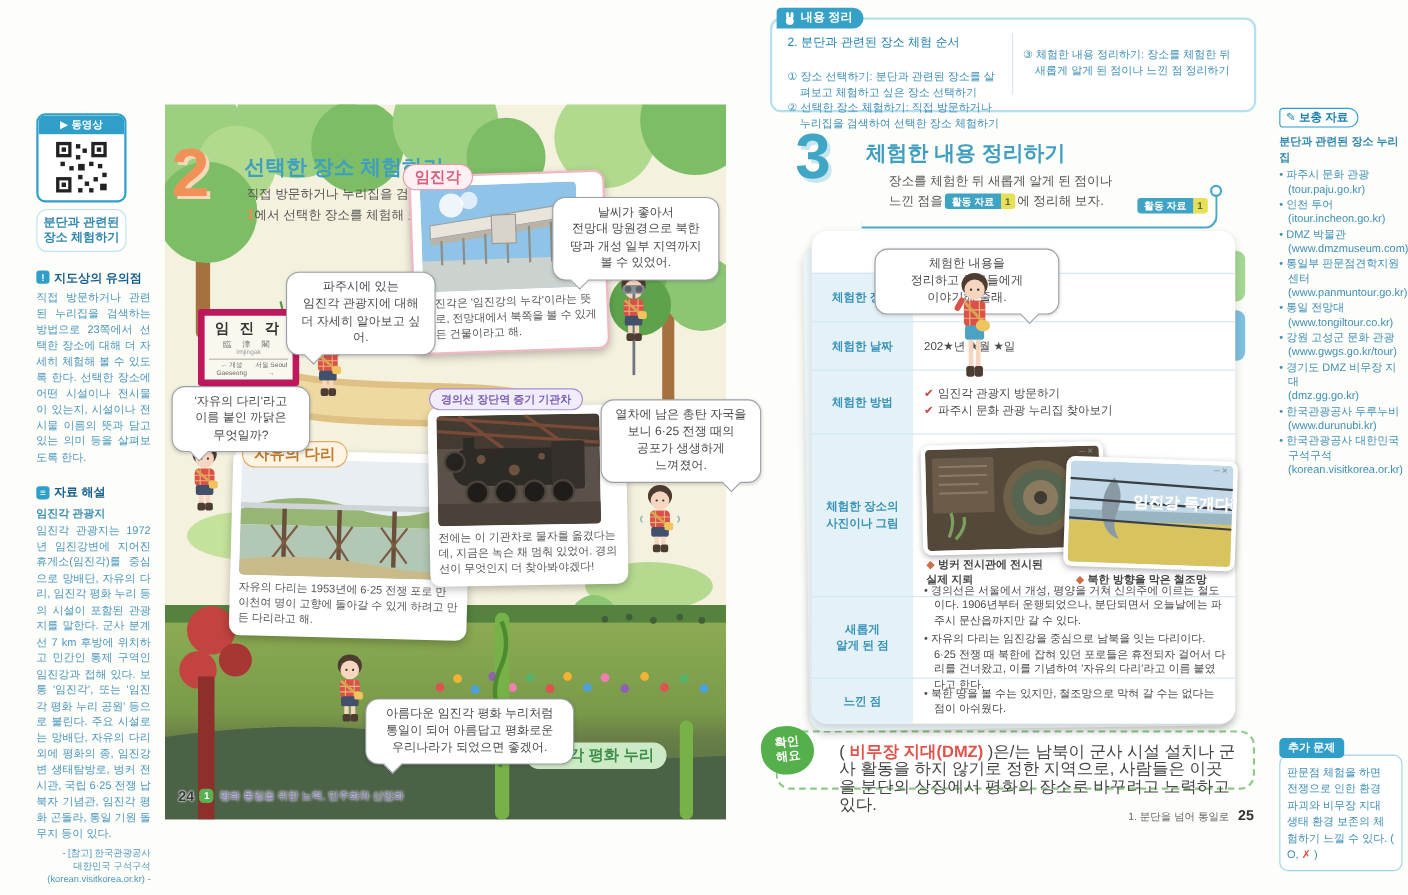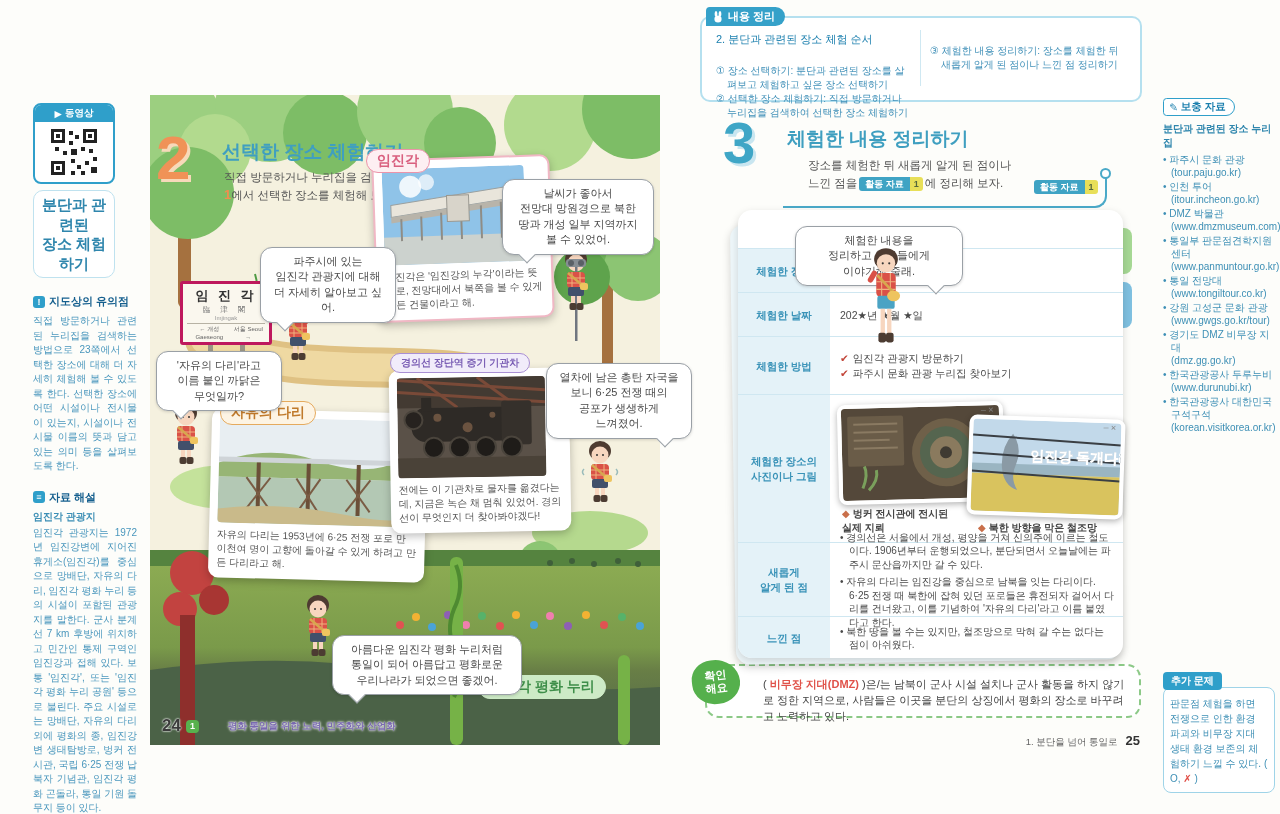--- a/index.html
+++ b/index.html
@@ -9,21 +9,21 @@
   .sumbadge{position:absolute;left:706px;top:7px;height:19px;padding:0 10px 0 6px;background:#35a1c9;color:#fff;font-size:11px;font-weight:bold;line-height:19px;border-radius:4px 10px 10px 0;display:flex;align-items:center;gap:4px;z-index:3;}
   .sumcol{position:absolute;font-size:10px;line-height:14px;color:#4090b8;}
   .sumcol .hd{font-weight:normal;color:#1b7fae;font-size:11px;margin-bottom:18px;}
   .sumcol .it{padding-left:11px;text-indent:-11px;}
   .sumdiv{position:absolute;left:920px;top:30px;height:56px;width:1px;background:#cfe8f2;}
   
   .lsb{position:absolute;left:33px;top:103px;width:104px;font-size:10px;color:#4a97bd;}
   .vbox{width:78px;border:2px solid #2f9fca;border-radius:8px;overflow:hidden;background:#fff;}
   .vhead{background:#2f9fca;color:#fff;font-size:9.5px;font-weight:bold;text-align:center;padding:2px 0;display:flex;justify-content:center;gap:3px;align-items:center;}
   .vqr{display:block;margin:5px auto;}
-  .vcap{width:74px;margin-top:6px;border:1.5px solid #bfe2ef;border-radius:10px;background:#fff;padding:4px 3px;font-size:15px;font-weight:bold;color:#2f86ad;text-align:center;white-space:pre-line;line-height:1.3;}
+  .vcap{width:74px;margin-top:6px;border:1.5px solid #bfe2ef;border-radius:10px;background:#fff;padding:4px 3px;font-size:11px;font-weight:bold;color:#2f86ad;text-align:center;white-space:pre-line;line-height:1.3;}
   .sbt{display:flex;align-items:center;gap:4px;font-size:11px;font-weight:bold;color:#155f8e;margin:16px 0 5px 0;}
   .sbt .wic{width:12px;height:12px;border-radius:3px;background:#2f9fca;color:#fff;font-size:9px;font-weight:bold;text-align:center;line-height:12px;flex:0 0 auto;}
   .sbody{font-size:10px;line-height:14.5px;color:#4a97bd;text-align:justify;}
   .ssub{font-size:10px;font-weight:bold;color:#3d8fb5;margin-bottom:2px;}
   .ssrc{font-size:8.5px;line-height:12px;color:#4a97bd;text-align:right;margin-top:3px;white-space:pre-line;}
   .rsb{position:absolute;left:1163px;top:98px;width:112px;font-size:10px;color:#3d8fb5;}
   .rsbt{display:inline-flex;align-items:center;gap:3px;border:1.5px solid #2f9fca;border-radius:4px 10px 10px 4px;padding:1px 8px 1px 5px;font-size:10.5px;font-weight:bold;color:#1b7fae;background:#fff;margin-bottom:6px;}
   .rsb .hd{font-weight:bold;margin-bottom:3px;color:#2f86ad;}
   .link{padding-left:8px;text-indent:-8px;line-height:13px;}
   .url{padding-left:8px;line-height:13px;margin-bottom:1px;}
@@ -43,31 +43,31 @@
   .pill.orange{border-color:#e5aa5e;color:#c07a2c;background:#fdf4e4;}
   .pill.purple{border-color:#a98fd4;color:#7b5fb5;background:#f1ecfa;}
   .pill.green{border-color:#cdeac6;color:#3f8f4a;background:#cdeac6;}
   .photocard{position:absolute;background:#fff;border-radius:10px;box-shadow:0 3px 8px rgba(0,0,0,.25);padding:8px;z-index:5;}
   .photocard .cap{font-size:10px;line-height:1.4;color:#555;margin-top:5px;}
   .bubble{position:absolute;background:#fff;border:1.5px solid #9aa0a6;border-radius:12px;padding:6px 8px;font-size:11px;line-height:1.4;color:#4a4a4a;text-align:center;white-space:pre-line;box-shadow:0 1px 3px rgba(0,0,0,.15);z-index:7;}
   .bubble::after{content:"";position:absolute;left:18px;bottom:-7px;width:11px;height:11px;background:#fff;border-right:1.5px solid #9aa0a6;border-bottom:1.5px solid #9aa0a6;transform:rotate(45deg);}
   .bubble.t-right::after{left:auto;right:20px;}
   .girl{position:absolute;z-index:6;}
   .signboard{position:absolute;z-index:4;text-align:center;}
-  .signface{background:#faf7ee;border:3px solid #be185d;border-radius:3px;padding:3px 4px 2px 4px;}
+  .signface{background:#faf7ee;border:6px solid #be185d;border-radius:3px;padding:3px 4px 2px 4px;}
   .sg-k{font-size:13px;font-weight:bold;color:#333;letter-spacing:3px;}
   .sg-h{font-size:7.5px;color:#777;letter-spacing:4px;}
   .sg-e{font-size:6px;color:#999;}
   .sg-a{display:flex;justify-content:space-between;border-top:1px solid #b7b2a4;margin-top:2px;padding-top:1px;font-size:6px;color:#666;}
   .signlegs{display:flex;justify-content:space-around;padding:0 14px;}
   .signlegs div{width:5px;height:14px;background:#9a9585;}
   .lfoot{position:absolute;left:12px;top:621px;display:flex;align-items:center;gap:5px;z-index:8;}
-  .lfoot .pg{font-size:17px;font-weight:bold;color:#3b3b3b;text-shadow:0 0 2px #fff,0 0 2px #fff;}
+  .lfoot .pg{font-size:13px;font-weight:bold;color:#3b3b3b;text-shadow:0 0 2px #fff,0 0 2px #fff;}
   .lfoot .ub{width:13px;height:13px;border-radius:4px;background:#58b14e;color:#fff;font-size:9px;font-weight:bold;text-align:center;line-height:13px;}
-  .lfoot .ut{font-size:9.5px;font-weight:bold;color:#7a6ab0;text-shadow:0 0 2px #fff,0 0 3px #fff;margin-left:24px;}
+  .lfoot .ut{font-size:9.5px;font-weight:normal;color:#7a6ab0;text-shadow:0 0 2px #fff,0 0 3px #fff;}
   
   .a3num{position:absolute;left:723px;top:114px;font-size:58px;font-weight:bold;color:#3fa6c6;text-shadow:3px 3px 0 #c9e6f0;line-height:1;}
   .a3tt{position:absolute;left:787px;top:126px;font-size:19px;font-weight:bold;color:#3f9fc0;}
   .a3d{position:absolute;left:808px;top:156px;font-size:11.5px;line-height:18px;color:#555;}
   .wire{position:absolute;left:783px;top:176px;width:322px;height:30px;border-bottom:2.5px solid #4aa9c8;border-right:2.5px solid #4aa9c8;border-radius:0 0 12px 0;}
   .wiredot{position:absolute;left:1100px;top:168px;width:7px;height:7px;border:2px solid #4aa9c8;border-radius:50%;background:#fff;}
   .ab{display:inline-flex;vertical-align:middle;margin:0 2px;}
   .ab-main{background:#3fa3c4;color:#fff;font-size:9px;font-weight:bold;padding:1px 6px;border-radius:3px 0 0 3px;line-height:12px;}
   .ab-num{background:#e8df58;color:#56683a;font-size:9px;font-weight:bold;padding:1px 4px;border-radius:0 3px 3px 0;line-height:12px;}
   .abadge{position:absolute;left:1032px;top:180px;}
@@ -78,21 +78,21 @@
   .wsrow{position:absolute;left:0;right:0;border-top:1px solid #cfe7f1;}
   .wslab{position:absolute;left:0;top:0;bottom:0;width:92px;display:flex;align-items:center;justify-content:center;font-size:10.5px;font-weight:bold;color:#3a93b8;text-align:center;white-space:pre-line;line-height:1.4;}
   .wsval{position:absolute;left:102px;right:8px;top:0;bottom:0;display:flex;flex-direction:column;justify-content:center;font-size:10.5px;color:#4a4a4a;line-height:15px;}
   .chk{color:#c2463a;font-weight:bold;margin-right:4px;}
   .blt{padding-left:9px;text-indent:-9px;font-size:10px;line-height:13.5px;margin:2px 0;}
   .wphoto{position:absolute;background:#fff;border-radius:8px;box-shadow:0 2px 6px rgba(0,0,0,.3);padding:4px;z-index:3;}
   .wchrome{position:absolute;top:5px;right:7px;font-size:7px;color:#888;z-index:4;letter-spacing:2px;}
   .pcap{position:absolute;font-size:10px;font-weight:bold;color:#444;line-height:1.35;white-space:pre-line;z-index:3;}
   .pcap .dm{color:#c96f4a;margin-right:3px;}
   .wsbubble{position:absolute;left:795px;top:226px;width:150px;z-index:8;}
-  .chkbox{position:absolute;left:705px;top:664px;width:436px;height:54px;border:2px dashed #8cc987;border-radius:14px;background:#fff;padding:10px 14px 0 56px;font-size:11px;line-height:16px;color:#444;box-sizing:border-box;}
+  .chkbox{position:absolute;left:705px;top:664px;width:436px;height:54px;border:2px dashed #8cc987;border-radius:14px;background:#fff;padding:10px 14px 0 56px;font-size:15px;line-height:16px;color:#444;box-sizing:border-box;}
   .chkicon{position:absolute;left:692px;top:660px;width:48px;height:44px;background:#55b04c;border-radius:45% 55% 50% 50%;color:#fff;font-size:11px;font-weight:bold;text-align:center;line-height:1.2;transform:rotate(-6deg);z-index:3;display:flex;flex-direction:column;justify-content:center;}
   .red{color:#e0524a;font-weight:bold;}
   .rfoot{position:absolute;left:940px;top:733px;width:200px;text-align:right;font-size:9.5px;color:#666;}
   .rfoot b{font-size:13px;color:#333;margin-left:8px;}
 </style>
 </head>
 <body>
 
 <div class="canvas">
 

